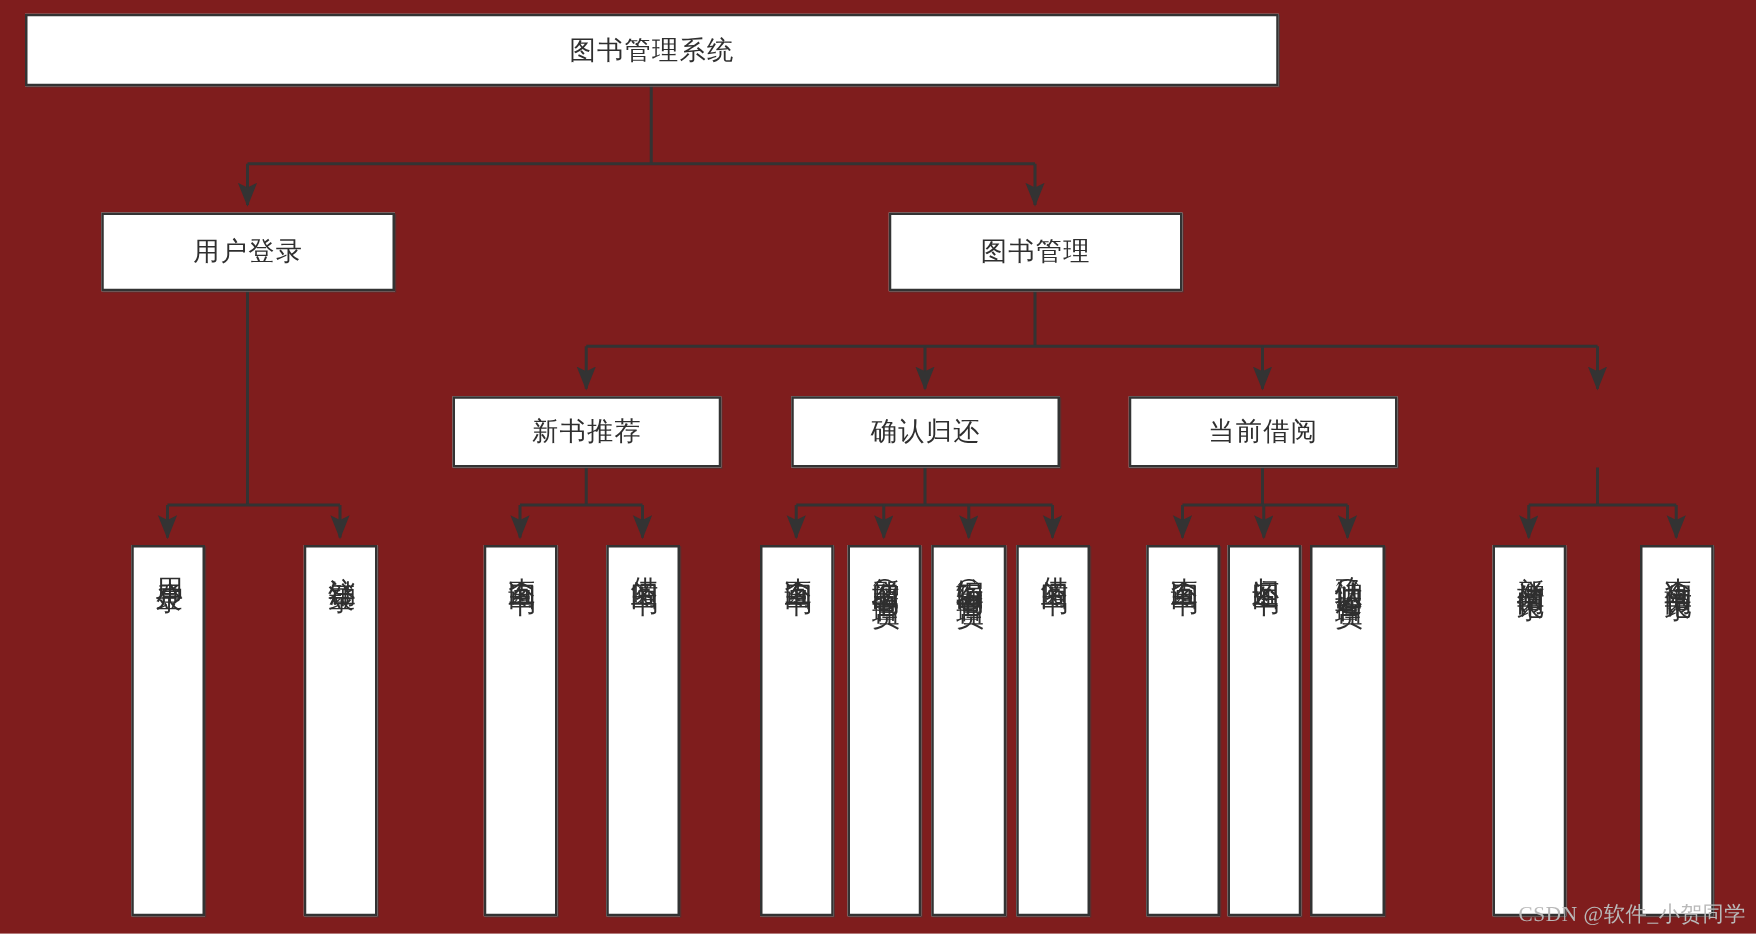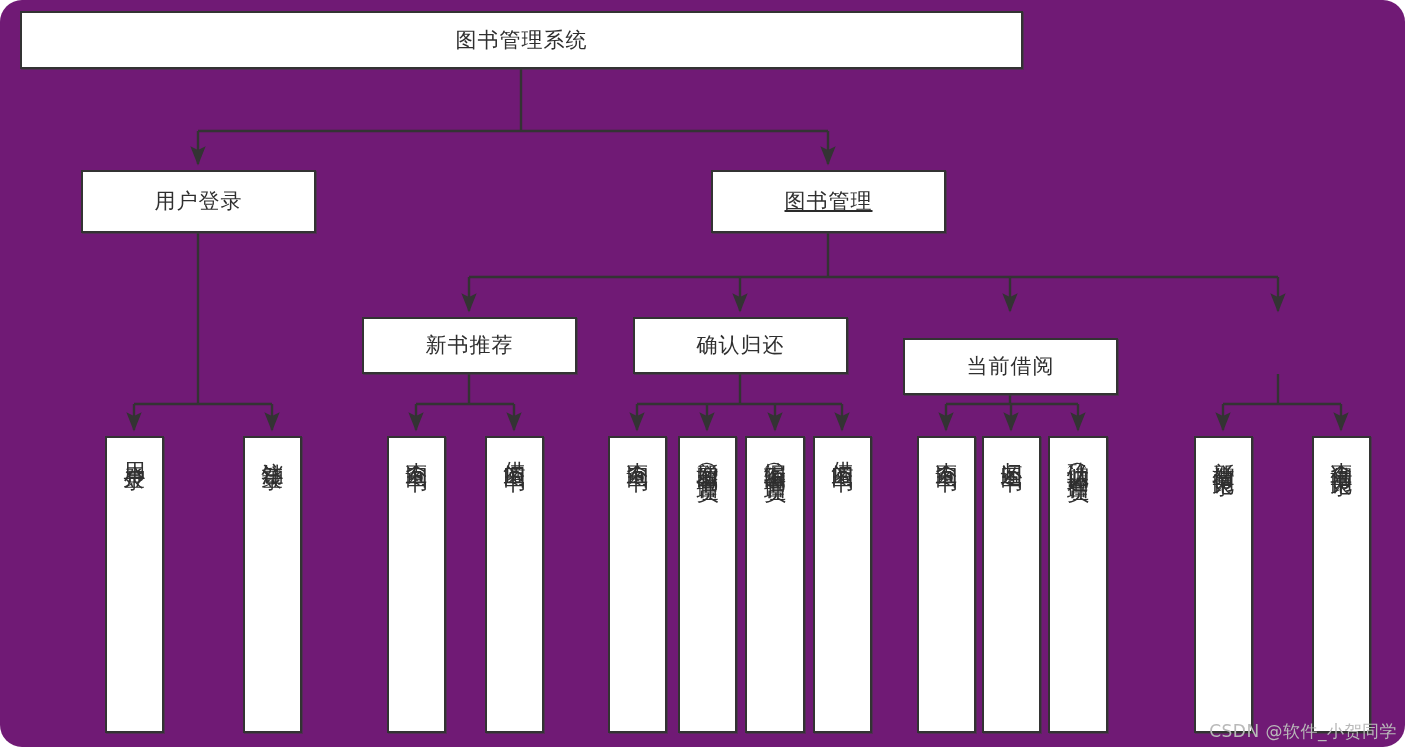--- a/index.html
+++ b/index.html
@@ -7,23 +7,22 @@
     padding: 0;
     background: #ffffff;
   }
   body {
     font-family: "DejaVu Sans", "Liberation Sans", sans-serif;
   }
   #diagram-root {
     position: relative;
     width: 1405px;
     height: 747px;
-    background: #701a75;
+    background: #7f1d1d;
     overflow: hidden;
-    border-radius: 22px;
   }
   #edge-layer {
     position: absolute;
     left: 0;
     top: 0;
     width: 1405px;
     height: 747px;
   }
   .node {
     position: absolute;
@@ -59,20 +58,21 @@
   }
   #watermark {
     position: absolute;
     right: 8px;
     bottom: 4px;
     font-size: 17px;
     color: #b9b9b9;
     letter-spacing: 0.5px;
     white-space: nowrap;
     pointer-events: none;
+    font-family: Liberation Serif, serif;
   }
 </style>
 </head>
 <body>
 
 <div id="diagram-root">
 
   <svg id="edge-layer" viewBox="0 0 1405 747" xmlns="http://www.w3.org/2000/svg">
     <defs>
       <marker id="arrowhead" markerWidth="9" markerHeight="9" refX="7.4" refY="3.2" orient="auto" markerUnits="strokeWidth">
@@ -116,31 +116,31 @@
       </g>
   </svg>
 
   <div class="node" style="left: 20px; top: 11px; width: 1003px; height: 58px;">
     <span class="label">图书管理系统</span>
   </div>
 
   <div class="node" style="left: 81px; top: 170px; width: 235px; height: 63px;">
     <span class="label">用户登录</span>
   </div>
-  <div class="node" style="left: 711px; top: 170px; width: 235px; height: 63px; text-decoration: underline;">
+  <div class="node" style="left: 711px; top: 170px; width: 235px; height: 63px;">
     <span class="label">图书管理</span>
   </div>
 
   <div class="node" style="left: 362px; top: 317px; width: 215px; height: 57px;">
     <span class="label">新书推荐</span>
   </div>
   <div class="node" style="left: 633px; top: 317px; width: 215px; height: 57px;">
     <span class="label">确认归还</span>
   </div>
-  <div class="node" style="left: 903px; top: 317px; width: 215px; height: 57px; margin-top: 21px;">
+  <div class="node" style="left: 903px; top: 317px; width: 215px; height: 57px;">
     <span class="label">当前借阅</span>
   </div>
 
   <div class="node vertical" style="left: 105px; top: 436px; width: 59px; height: 297px;">
     <span class="label">用户登录</span>
   </div>
   <div class="node vertical" style="left: 243px; top: 436px; width: 59px; height: 297px;">
     <span class="label">注销登录</span>
   </div>
   <div class="node vertical" style="left: 387px; top: 436px; width: 59px; height: 297px;">

